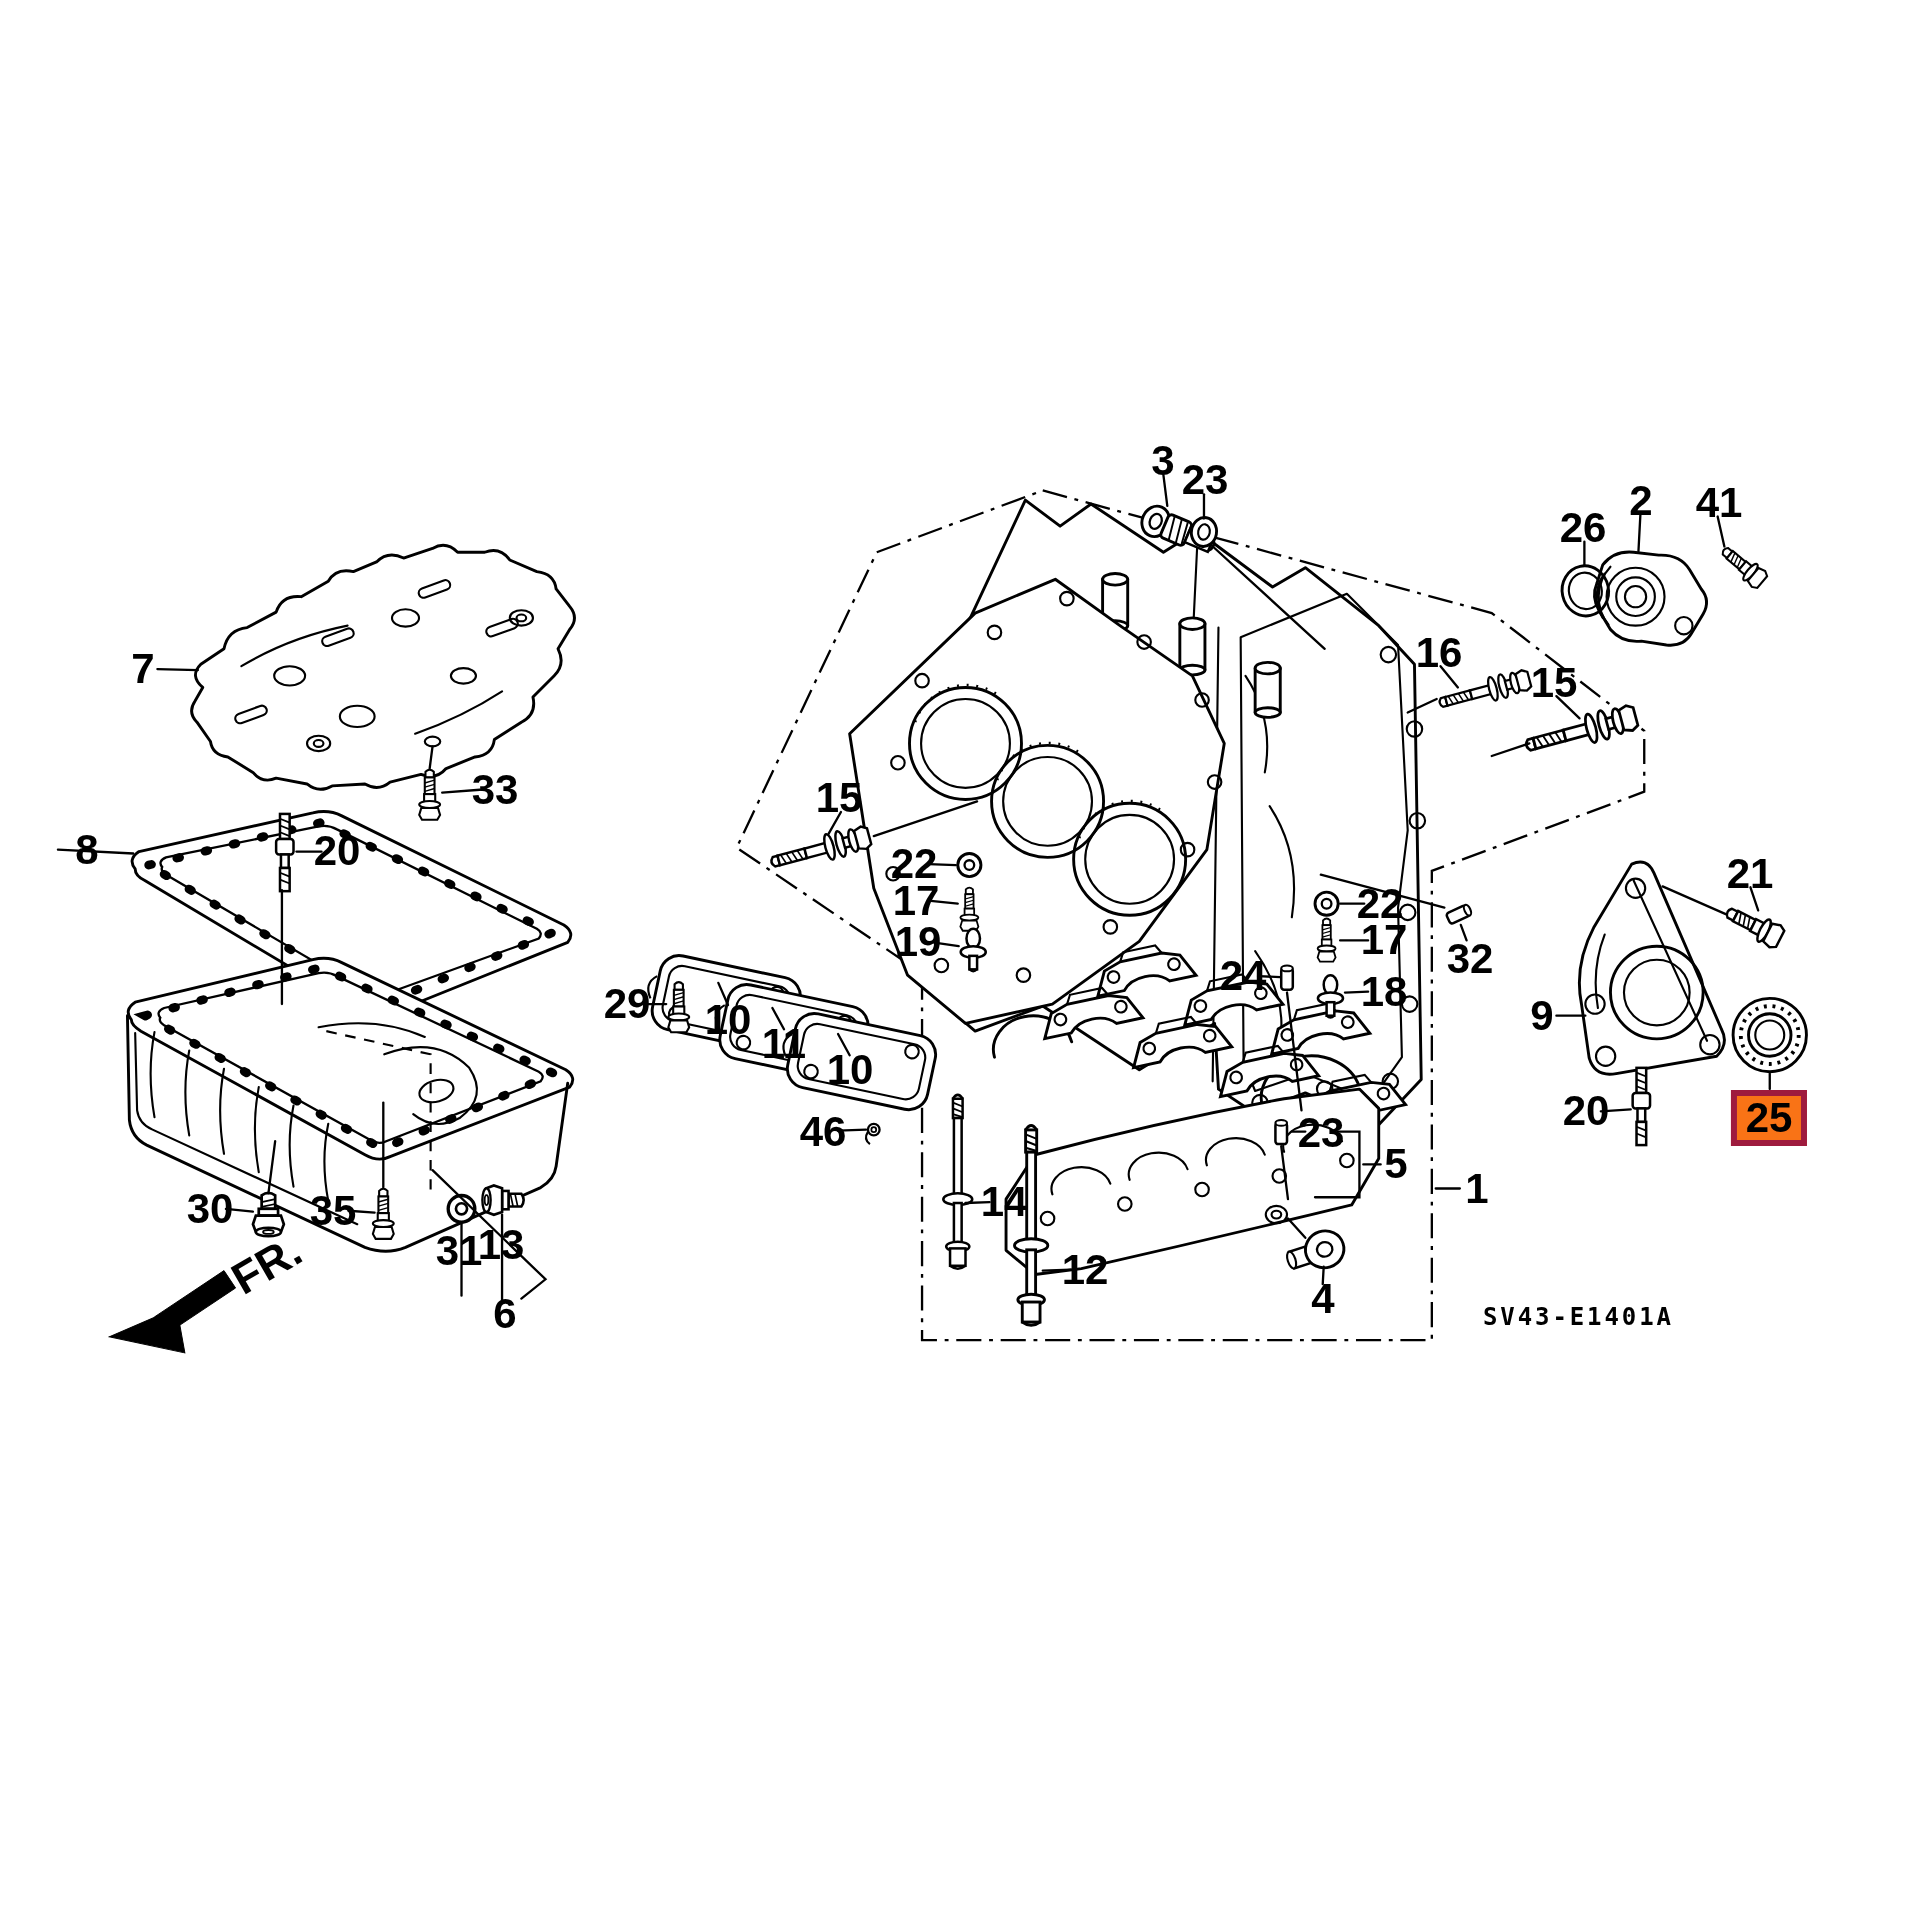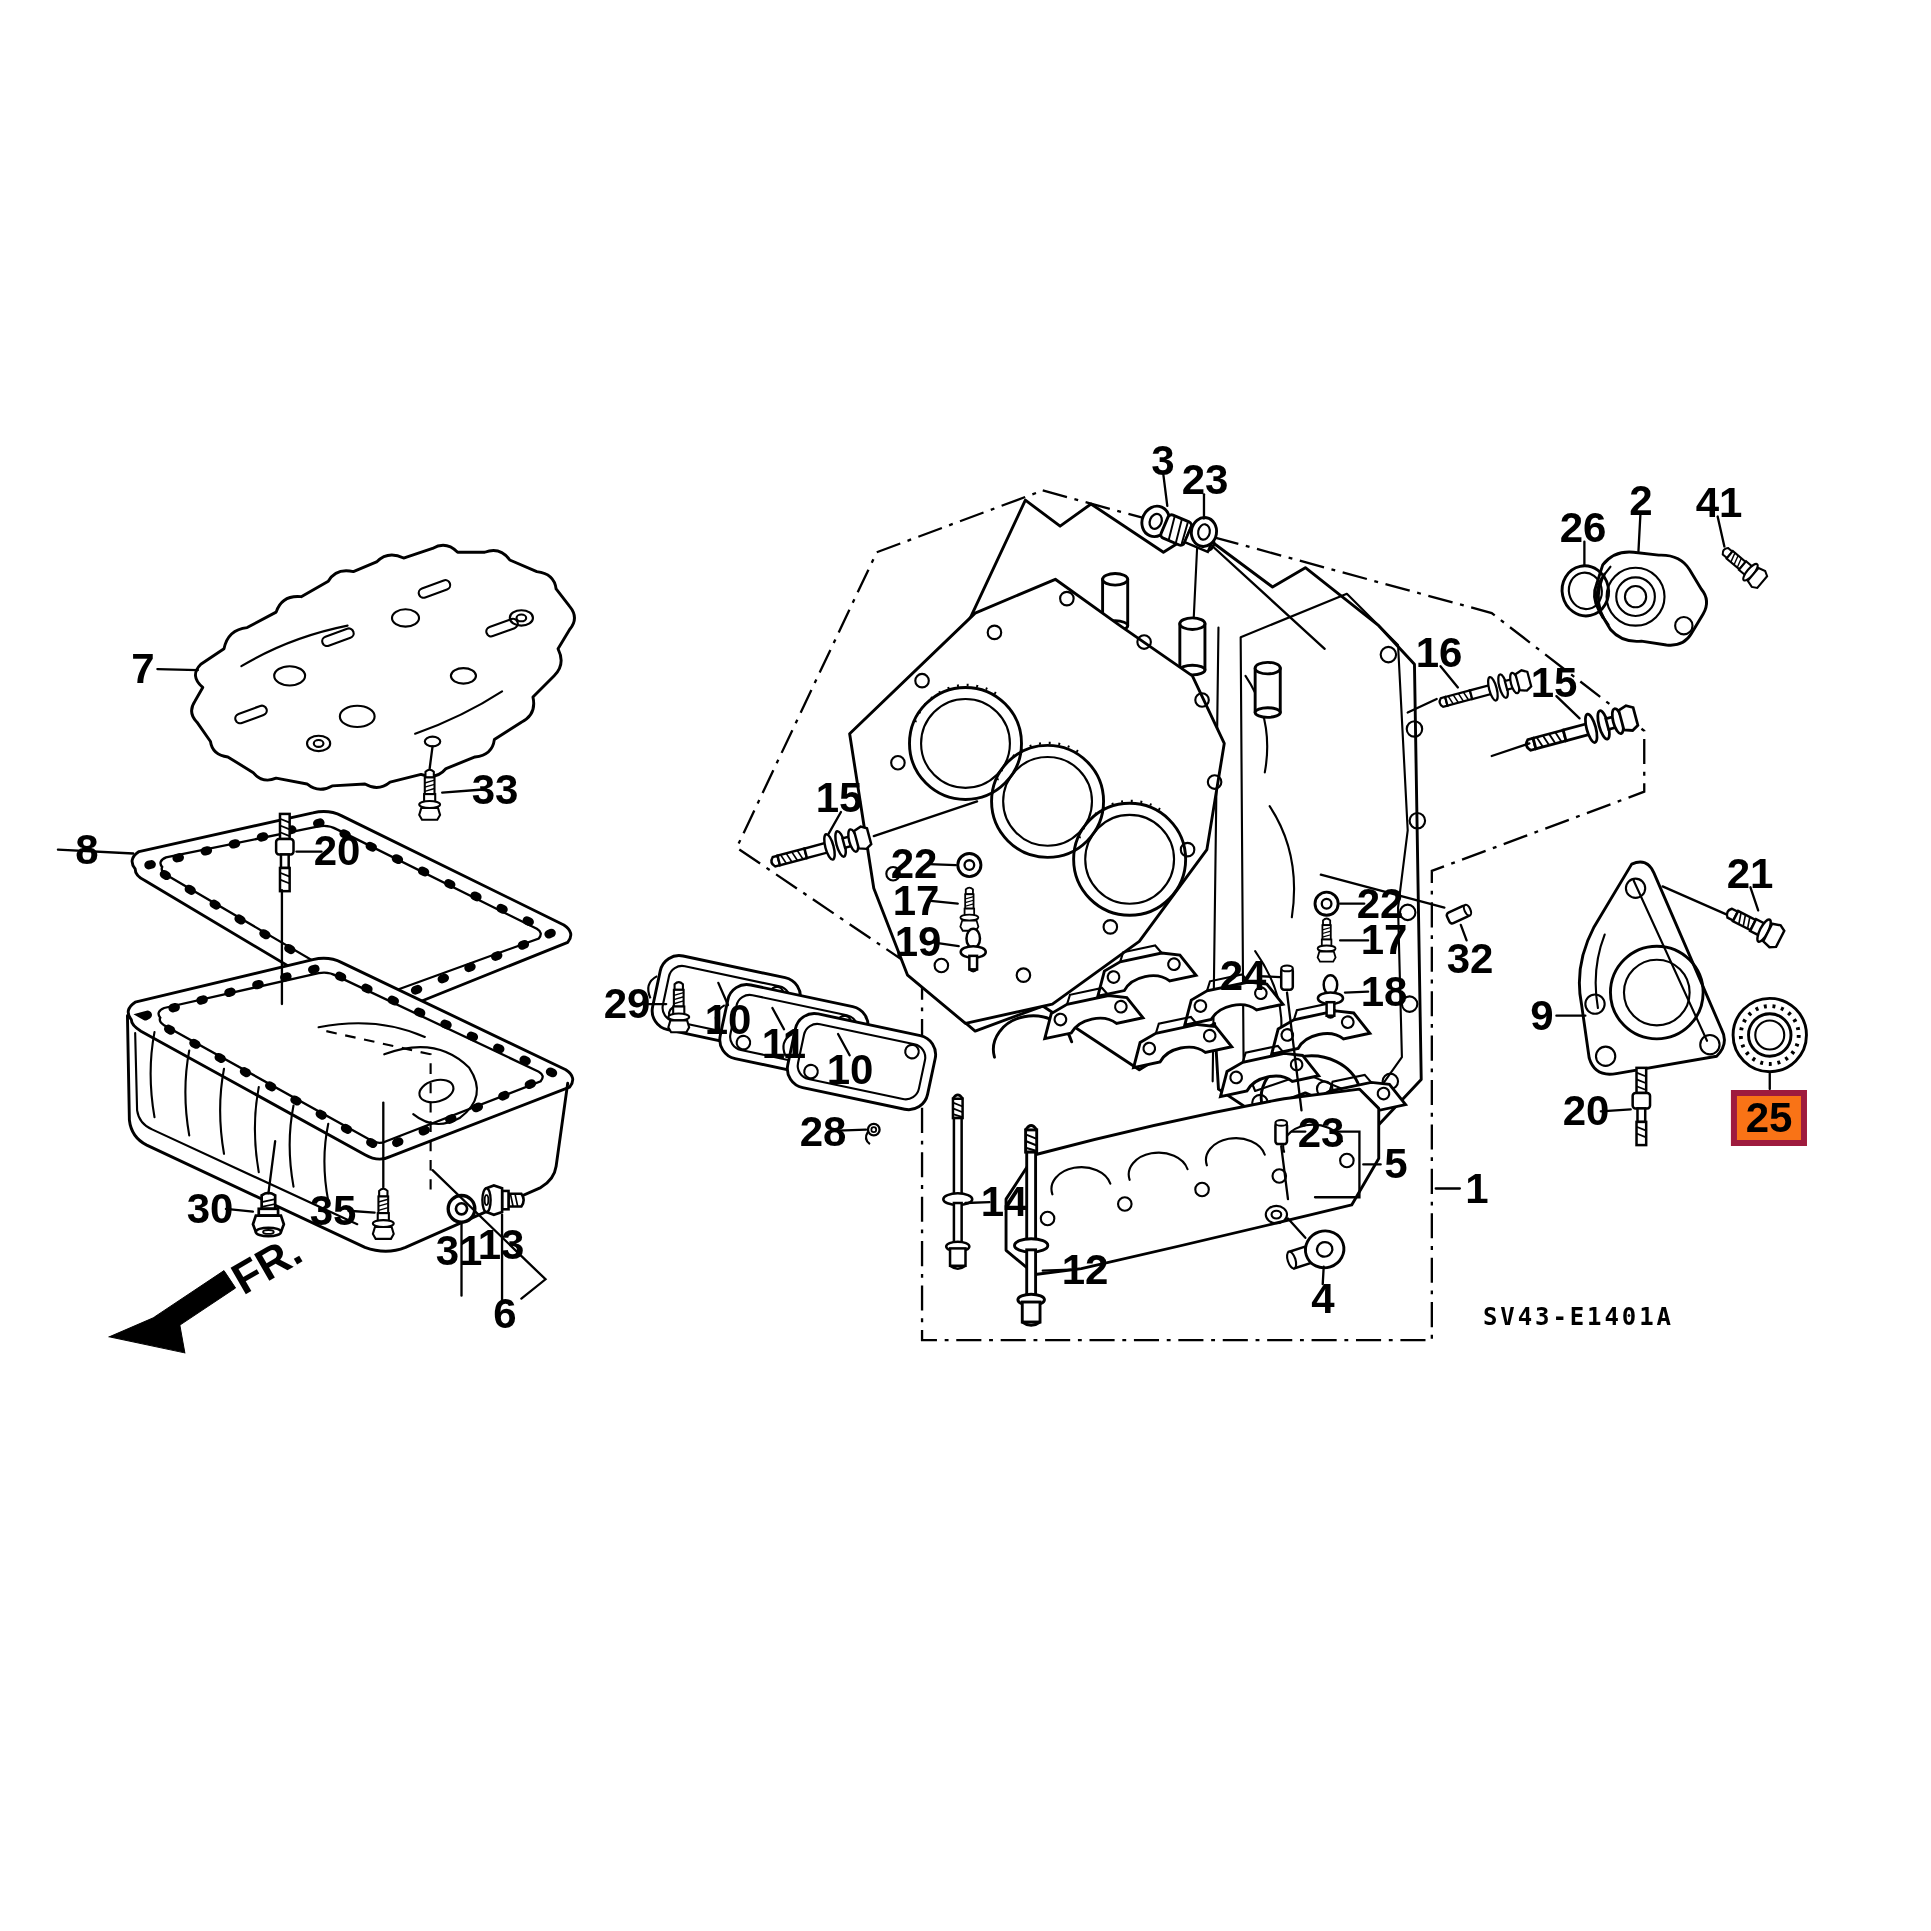--- a/index.html
+++ b/index.html
@@ -399,21 +399,21 @@
       <div class="part-label" style="left: 1554px; top: 683px;">15</div>
       <div class="part-label" style="left: 839px; top: 798px;">15</div>
       <div class="part-label" style="left: 143px; top: 669px;">7</div>
       <div class="part-label" style="left: 495px; top: 790px;">33</div>
       <div class="part-label" style="left: 87px; top: 850px;">8</div>
       <div class="part-label" style="left: 337px; top: 851px;">20</div>
       <div class="part-label" style="left: 627px; top: 1004px;">29</div>
       <div class="part-label" style="left: 728px; top: 1020px;">10</div>
       <div class="part-label" style="left: 784px; top: 1044px;">11</div>
       <div class="part-label" style="left: 850px; top: 1070px;">10</div>
-      <div class="part-label" style="left: 823px; top: 1132px;">28</div>
+      <div class="part-label" style="left: 823px; top: 1132px;">46</div>
       <div class="part-label" style="left: 914px; top: 864px;">22</div>
       <div class="part-label" style="left: 916px; top: 901px;">17</div>
       <div class="part-label" style="left: 918px; top: 942px;">19</div>
       <div class="part-label" style="left: 1380px; top: 904px;">22</div>
       <div class="part-label" style="left: 1384px; top: 940px;">17</div>
       <div class="part-label" style="left: 1384px; top: 992px;">18</div>
       <div class="part-label" style="left: 1243px; top: 976px;">24</div>
       <div class="part-label" style="left: 1470px; top: 959px;">32</div>
       <div class="part-label" style="left: 1542px; top: 1016px;">9</div>
       <div class="part-label" style="left: 1750px; top: 874px; text-align: right;">21</div>

